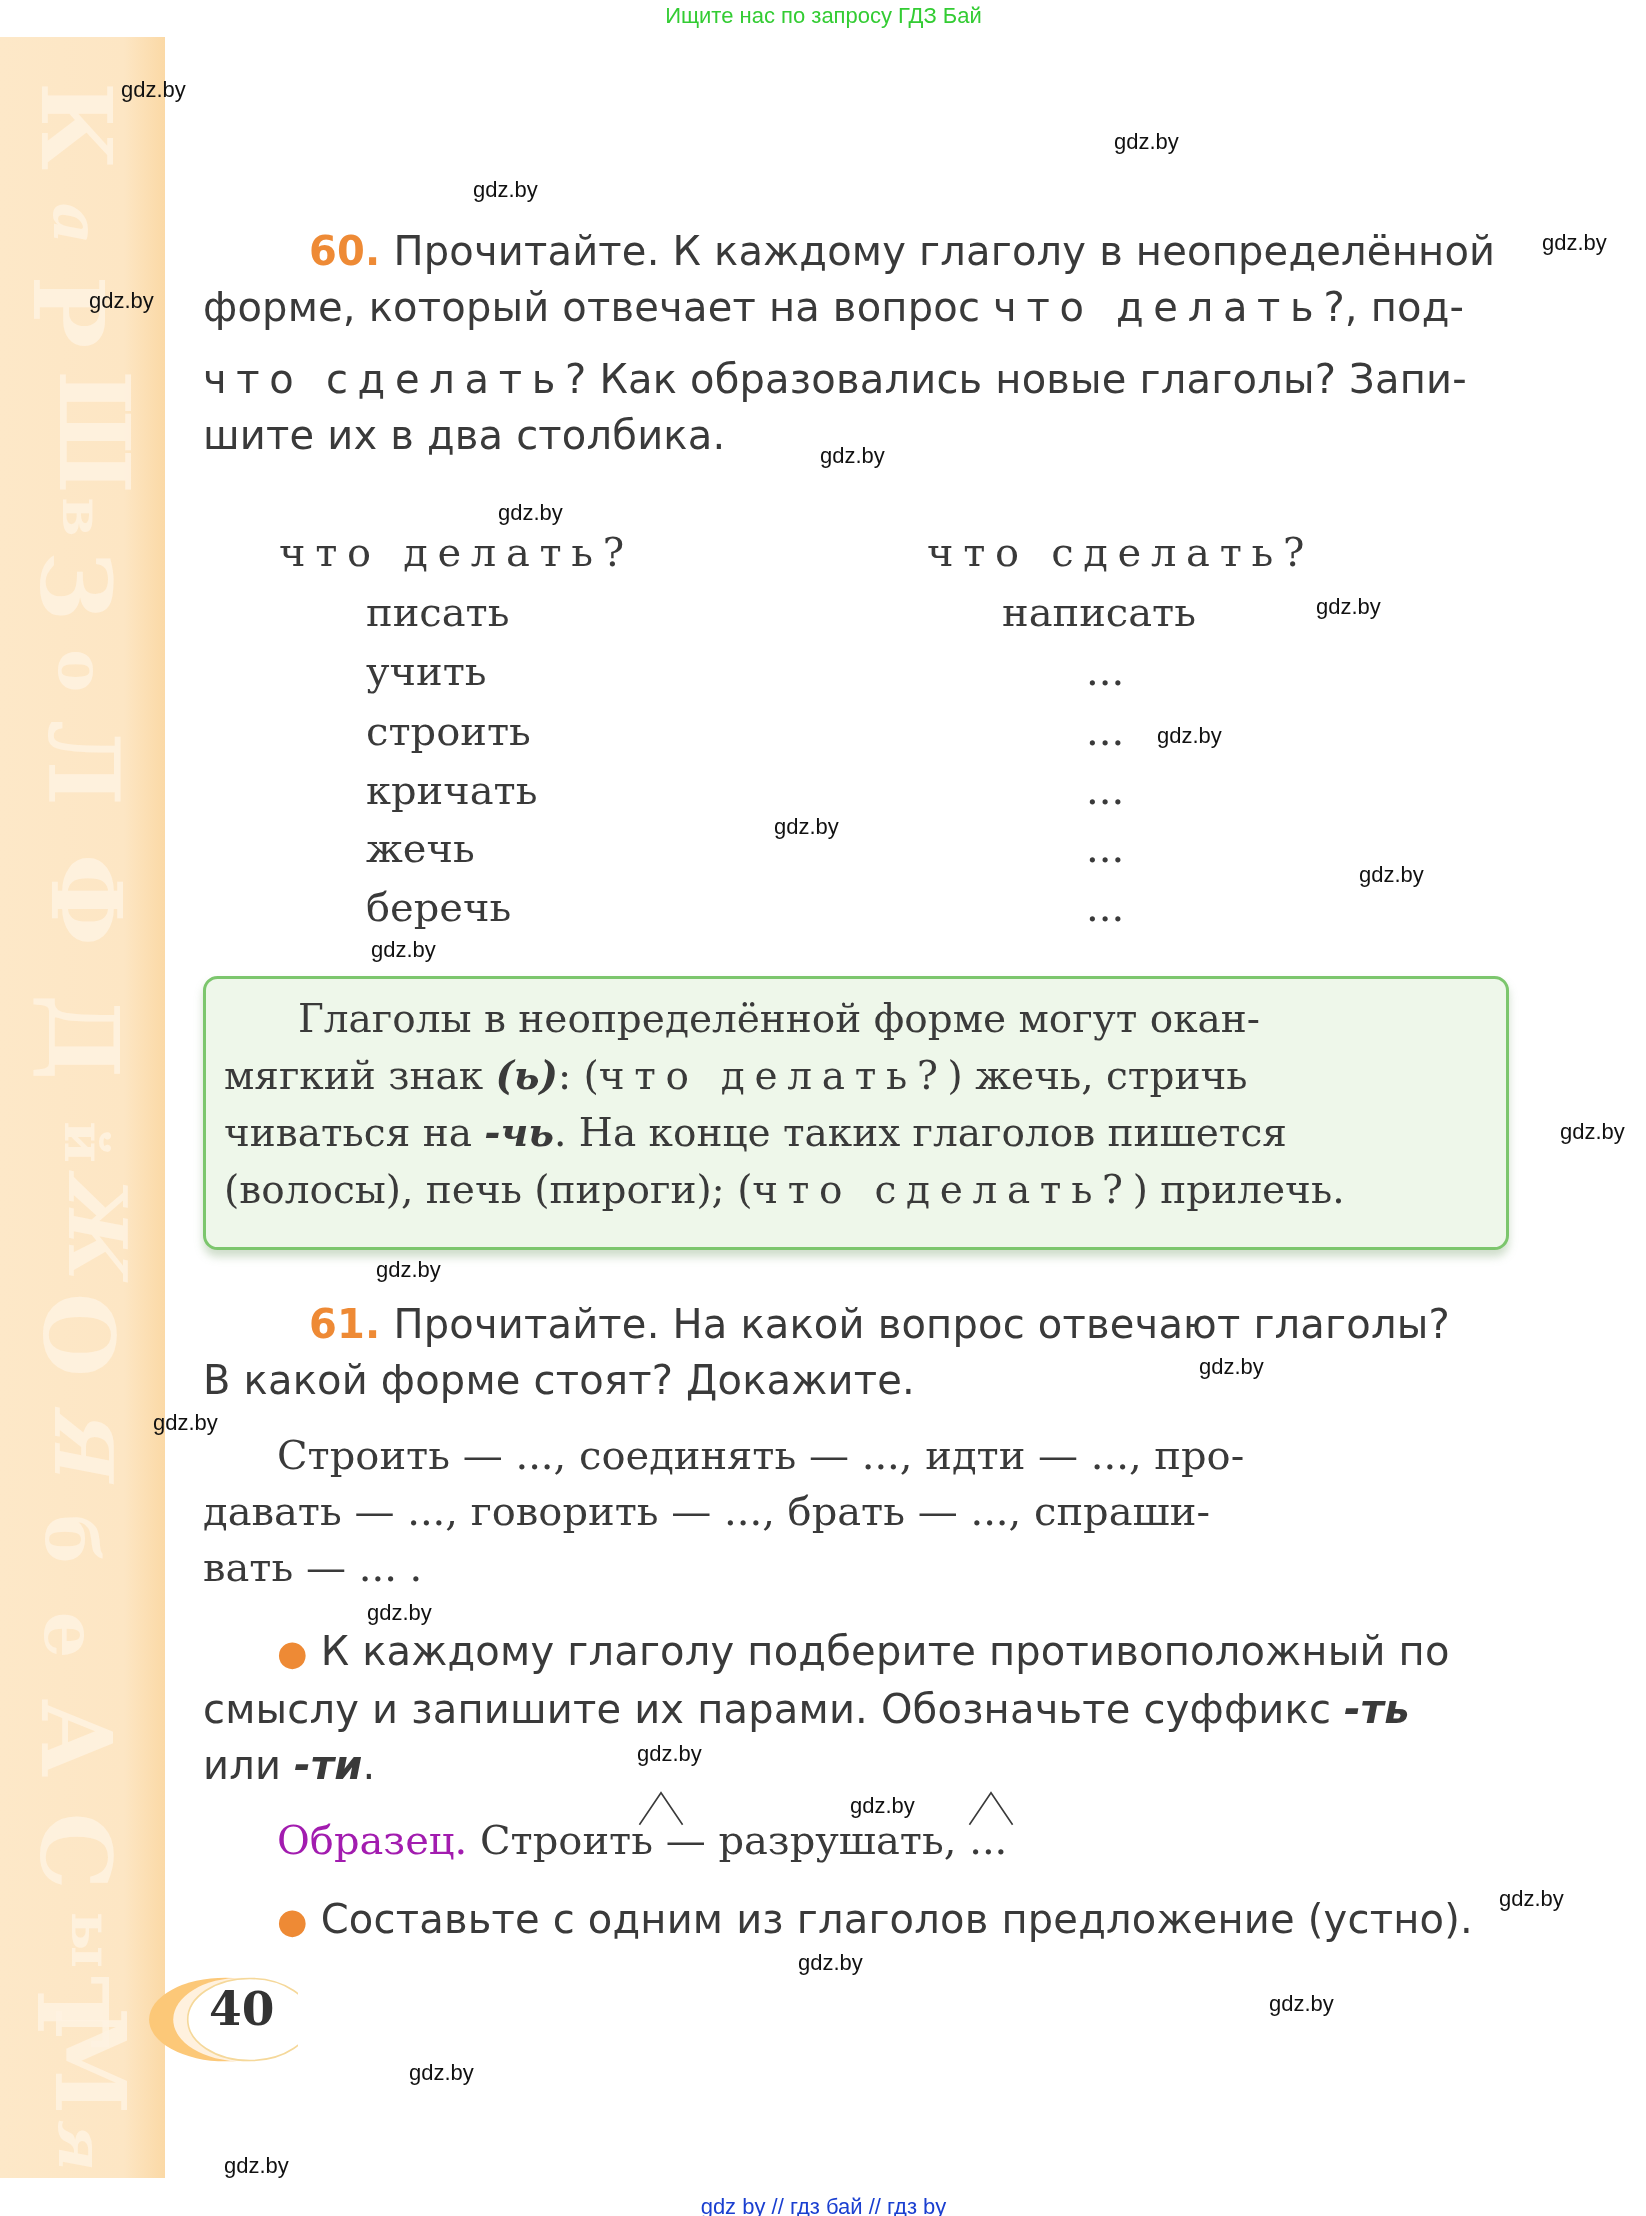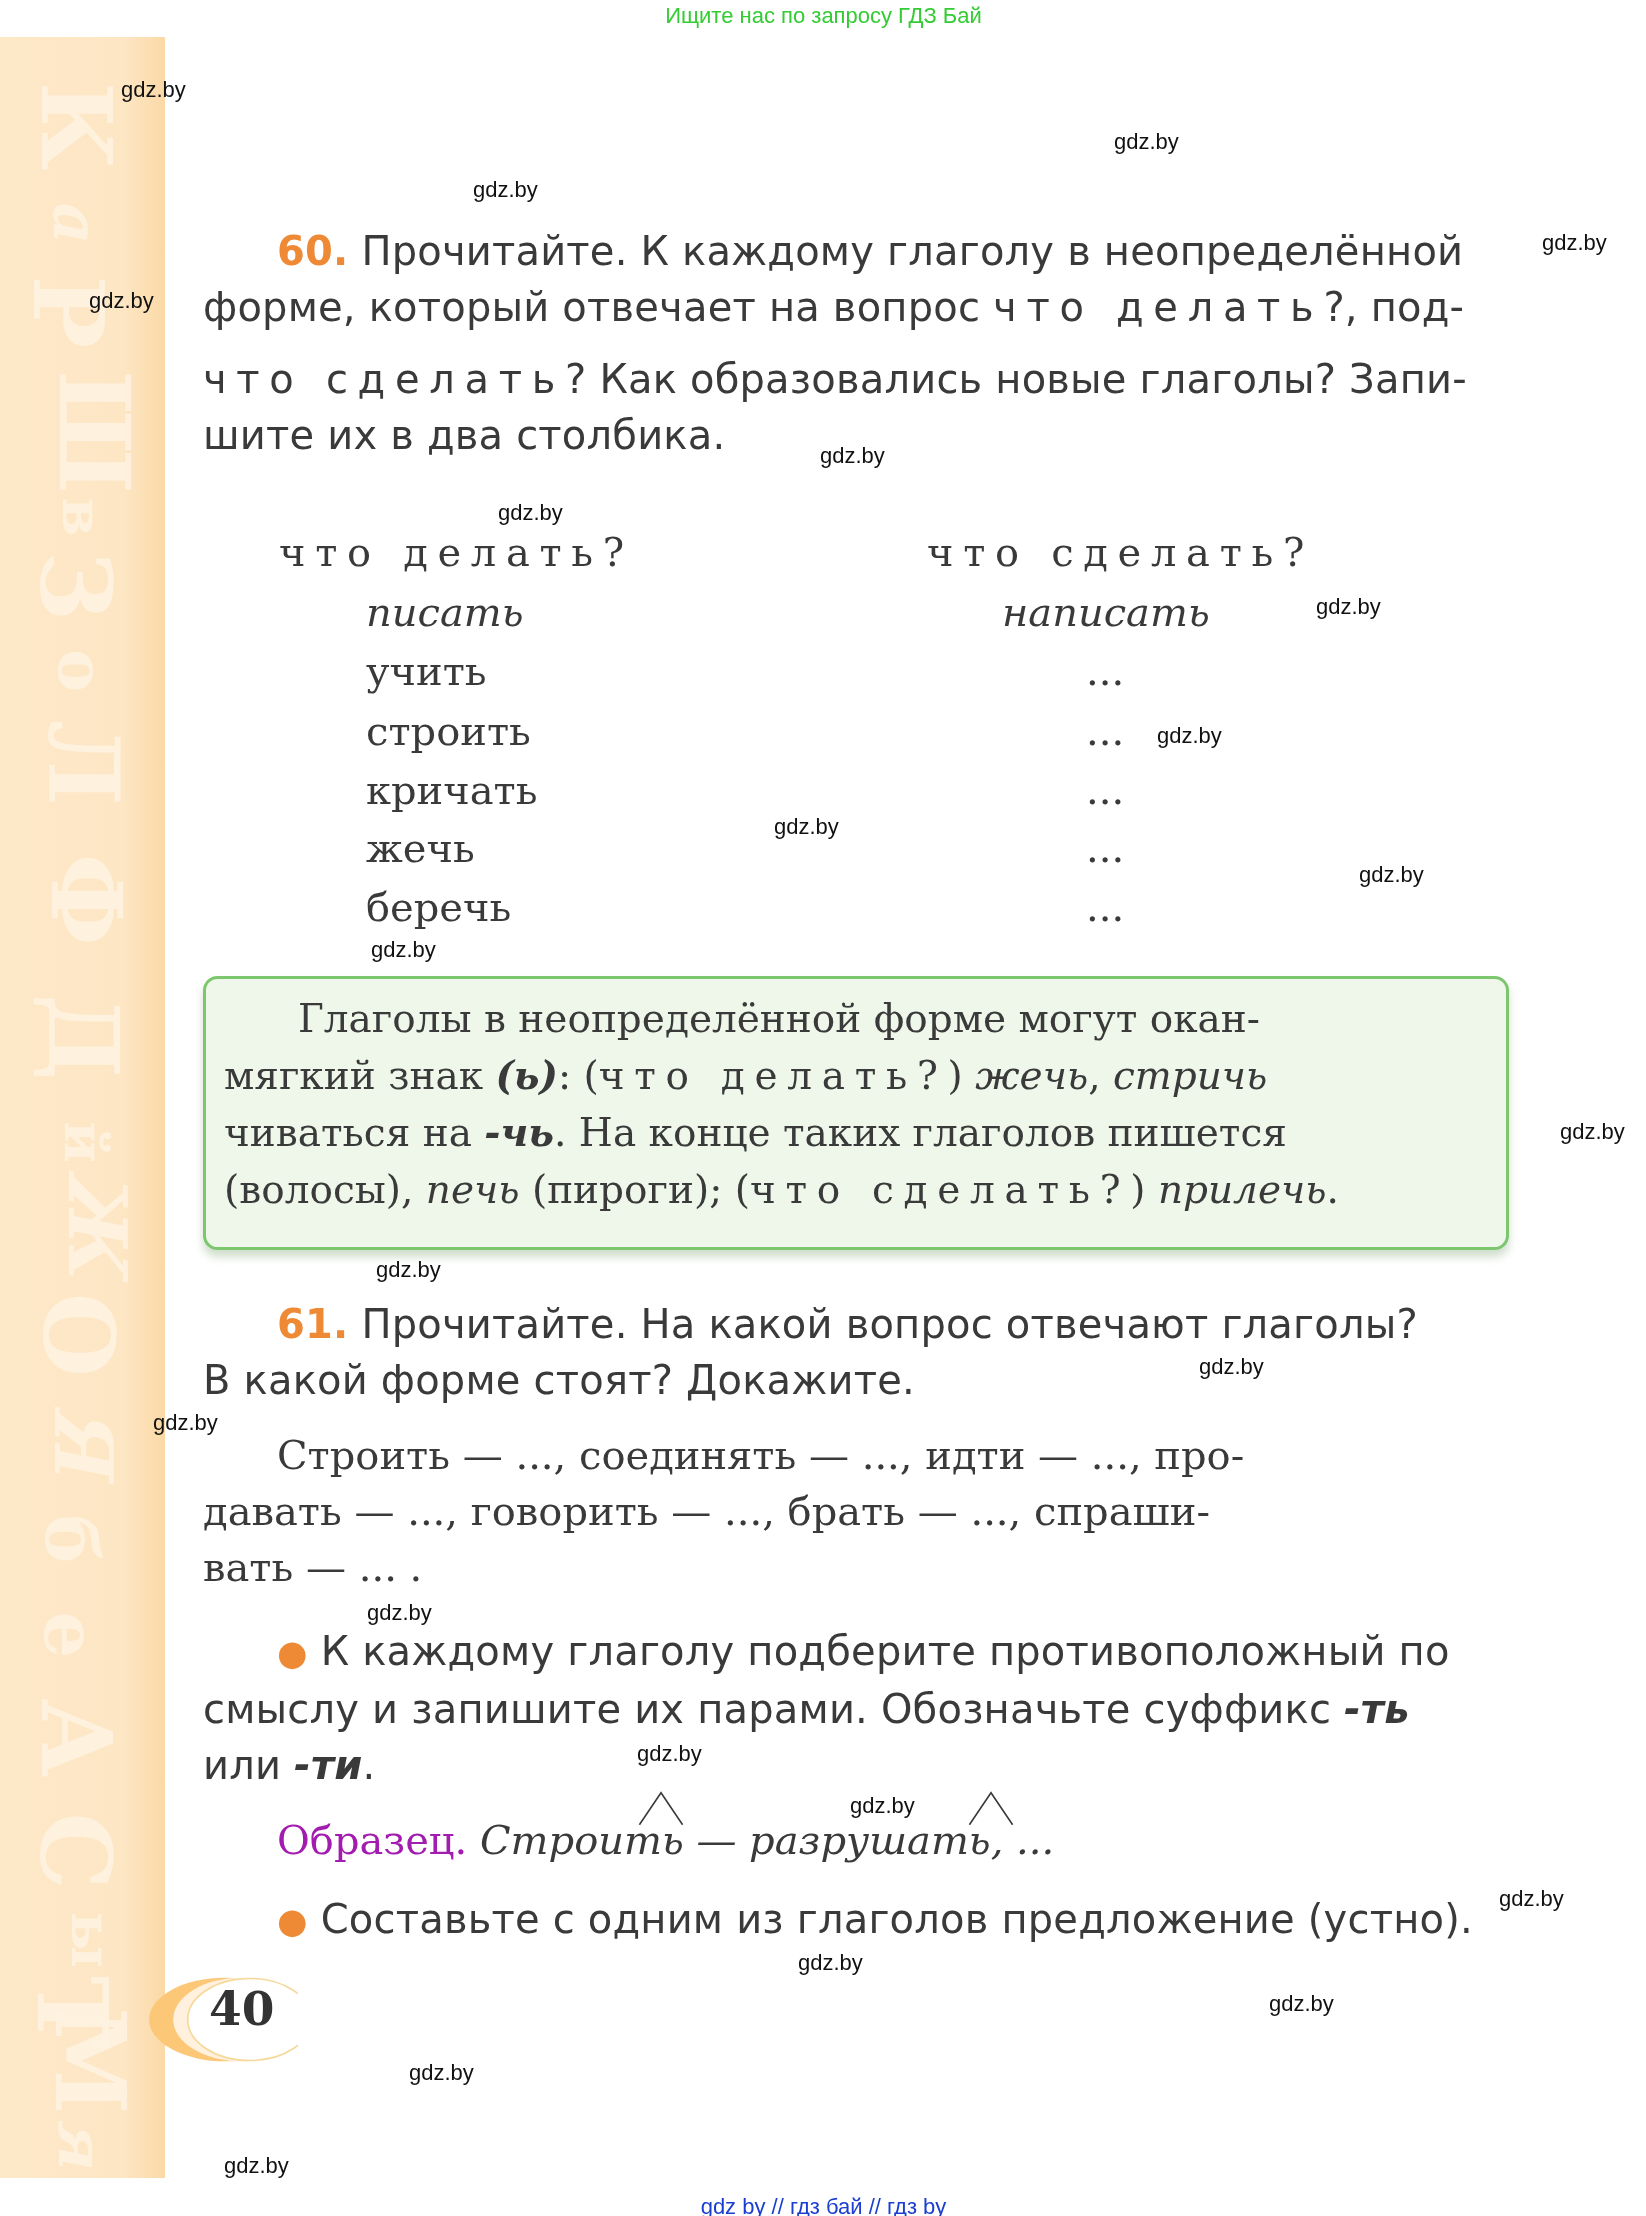--- a/index.html
+++ b/index.html
@@ -4,23 +4,23 @@
 <style>
   html,body{margin:0;padding:0;background:#fff;}
   body{width:1647px;height:2216px;position:relative;overflow:hidden;font-family:"DejaVu Sans",sans-serif;color:#3a3a3a;}
   .abs{position:absolute;}
   .banner{top:3.2px;left:0;width:1647px;text-align:center;font-family:"Liberation Sans",sans-serif;font-size:22px;color:#33cc33;}
   .sidebar{left:0;top:37px;width:165px;height:2141px;background:linear-gradient(to right,#fde8c8 0%,#fde6c4 75%,#fbd9a6 100%);overflow:hidden;}
   .sidebar .ltr{position:absolute;color:#fff3e2;font-family:"DejaVu Serif",serif;font-weight:bold;transform:rotate(90deg);transform-origin:center;opacity:.85;}
   .wm{font-family:"Liberation Sans",sans-serif;font-size:22px;color:#111;}
   .sans{font-family:"DejaVu Sans",sans-serif;font-size:40px;line-height:56px;color:#3a3a3a;letter-spacing:0.2px;}
   .serif{font-family:"DejaVu Serif",serif;font-size:40px;line-height:56px;color:#3a3a3a;}
-  .num{color:#ee8a35;font-weight:bold;}
+  .num{color:#ee8a35;font-weight:bold;margin-left:32px;}
   .spaced{letter-spacing:9.7px;}
-  .it{font-style:italic;}
+  .it{}
   .bi{font-style:italic;font-weight:bold;}
   .just{text-align:justify;text-align-last:left;}
   .rule-box{left:203px;top:976px;width:1306px;height:274px;border:3.2px solid #7cc66d;border-radius:14.5px;background:#eef7ea;box-shadow:0 6.4px 8px rgba(120,160,110,.35);box-sizing:border-box;}
   .rule-text{left:224px;top:990px;width:1264px;font-size:39px;line-height:57px;}
   .bullet{color:#ee8a35;font-size:35px;}
   .orange{color:#a21caf;}
   .footer{top:2194px;left:0;width:1647px;text-align:center;font-family:"Liberation Sans",sans-serif;font-size:22px;color:#1a3fd0;}
   .pagenum{left:161px;top:1975px;width:145px;height:89px;font-weight:bold;}
 </style>
 </head>

